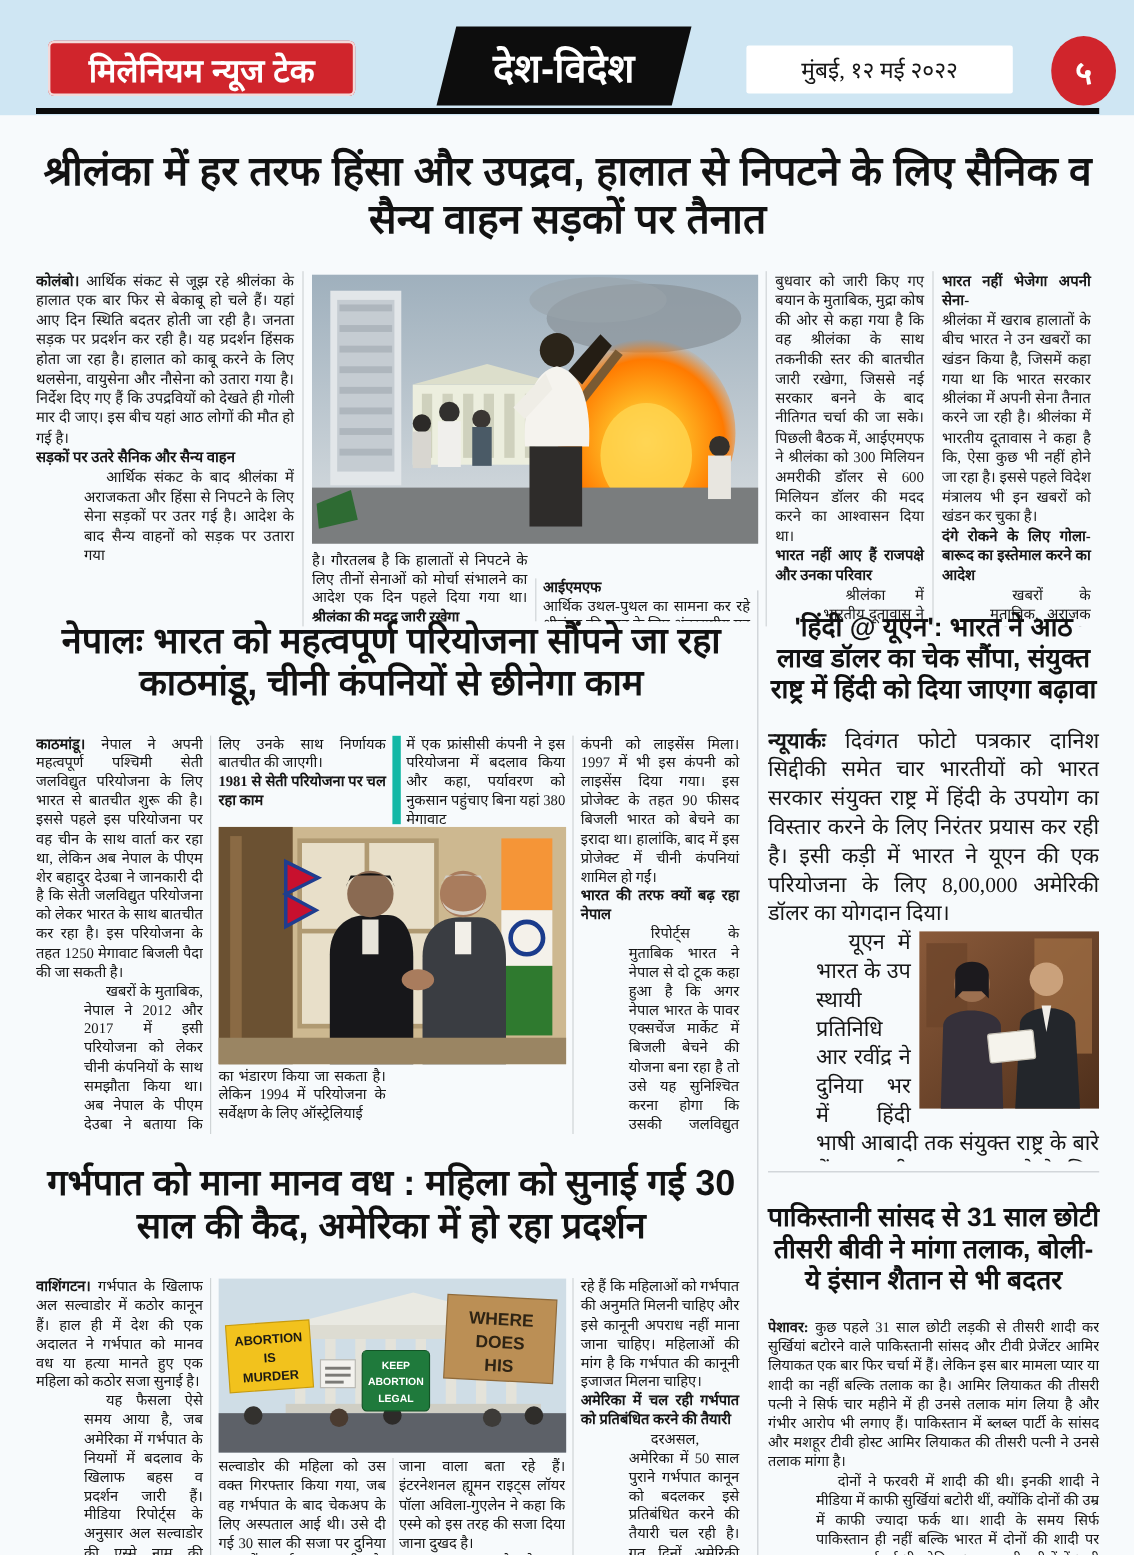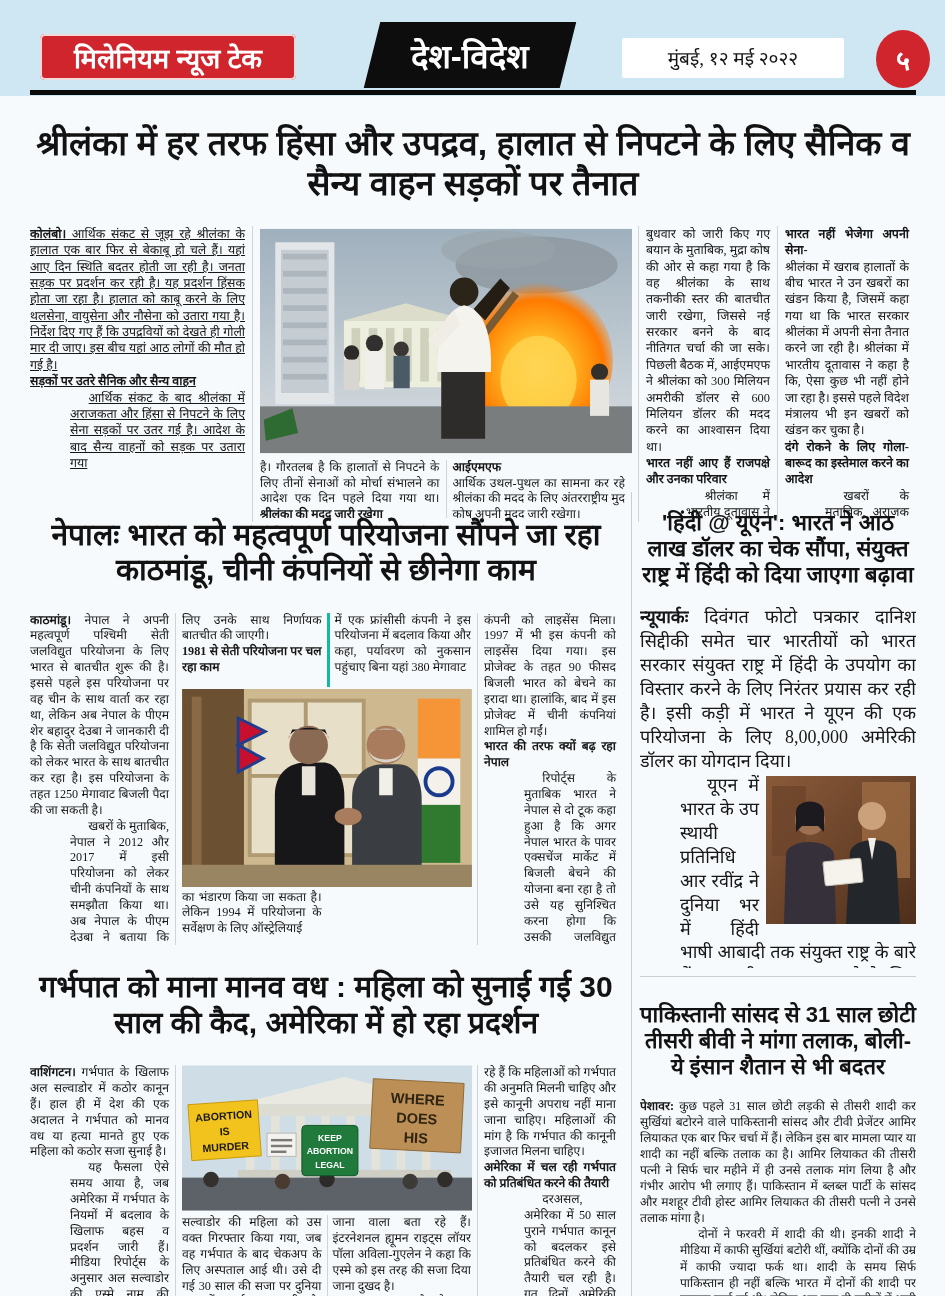--- a/index.html
+++ b/index.html
@@ -43,46 +43,46 @@
   p.body{margin:0;text-align:justify;}
   p.ind{text-indent:1.5em;margin-left:40px;}
   .sub{font-weight:bold;}
   .dl{font-weight:bold;}
 
   
   .sl-wrap{position:absolute;left:30px;top:100px;width:886px;}
   .sl-hl{font-size:34px;}
   .sl-cols{margin-top:8px;height:296px;}
   .sl-cols .col{padding:0 7px;font-size:12.4px;line-height:1.32;}
-  .sl-c1{width:222px;padding-left:0!important;text-decoration:underline;}
+  .sl-c1{width:222px;padding-left:0!important;}
   .sl-mid{width:386px;border-left:1px solid #cfd4d6;}
   .sl-c4{width:139px;}
   .sl-c5{width:139px;}
   .sl-photo{width:372px;height:230px;display:block;}
   .sl-below{display:flex;margin-top:4px;height:58px;overflow:hidden;}
   .sl-below .mini{width:50%;box-sizing:border-box;padding:0 6px 0 0;font-size:12.2px;line-height:1.3;}
-  .sl-below .mini + .mini{border-left:1px solid #cfd4d6;padding-left:6px;}
+  .sl-below .mini + .mini{border-left:1px solid #cfd4d6;padding-left:6px;margin-top:22px;}
 
   
   .lower{position:absolute;left:30px;top:492px;width:886px;display:flex;}
   .left-block{width:592px;}
   .right-block{width:284px;margin-left:9px;border-left:1px solid #c9ced1;padding-left:8px;box-sizing:content-box;}
 
   
   .np-hl{font-size:30px;}
   .np-cols{margin-top:7px;height:332px;}
   .np-cols .col{padding:0 6px;font-size:12.2px;line-height:1.3;}
   .np-c1{width:145px;padding-left:0!important;}
   .np-mid{width:302px;}
   .np-c4{width:145px;}
   .np-top,.np-bot{display:flex;overflow:hidden;}
   .np-top{height:74px;}
   .np-bot{height:50px;margin-top:3px;}
   .np-top .mini,.np-bot .mini{width:50%;box-sizing:border-box;font-size:12.2px;line-height:1.3;}
-  .np-top .mini + .mini,.np-bot .mini + .mini{border-left:3px solid #14b8a6;padding-left:5px;}
+  .np-top .mini + .mini,.np-bot .mini + .mini{border-left:7px solid #14b8a6;padding-left:5px;}
   .np-top .mini:first-child,.np-bot .mini:first-child{padding-right:5px;}
   .np-photo{width:290px;height:198px;display:block;margin-top:2px;}
 
   
   .ab-wrap{margin-top:8px;border-bottom:2px solid #555;}
   .ab-hl{font-size:30px;text-align:center;}
   .ab-cols{margin-top:8px;height:292px;}
   .ab-cols .col{padding:0 6px;font-size:12.2px;line-height:1.3;}
   .ab-c1{width:145px;padding-left:0!important;}
   .ab-mid{width:302px;}

